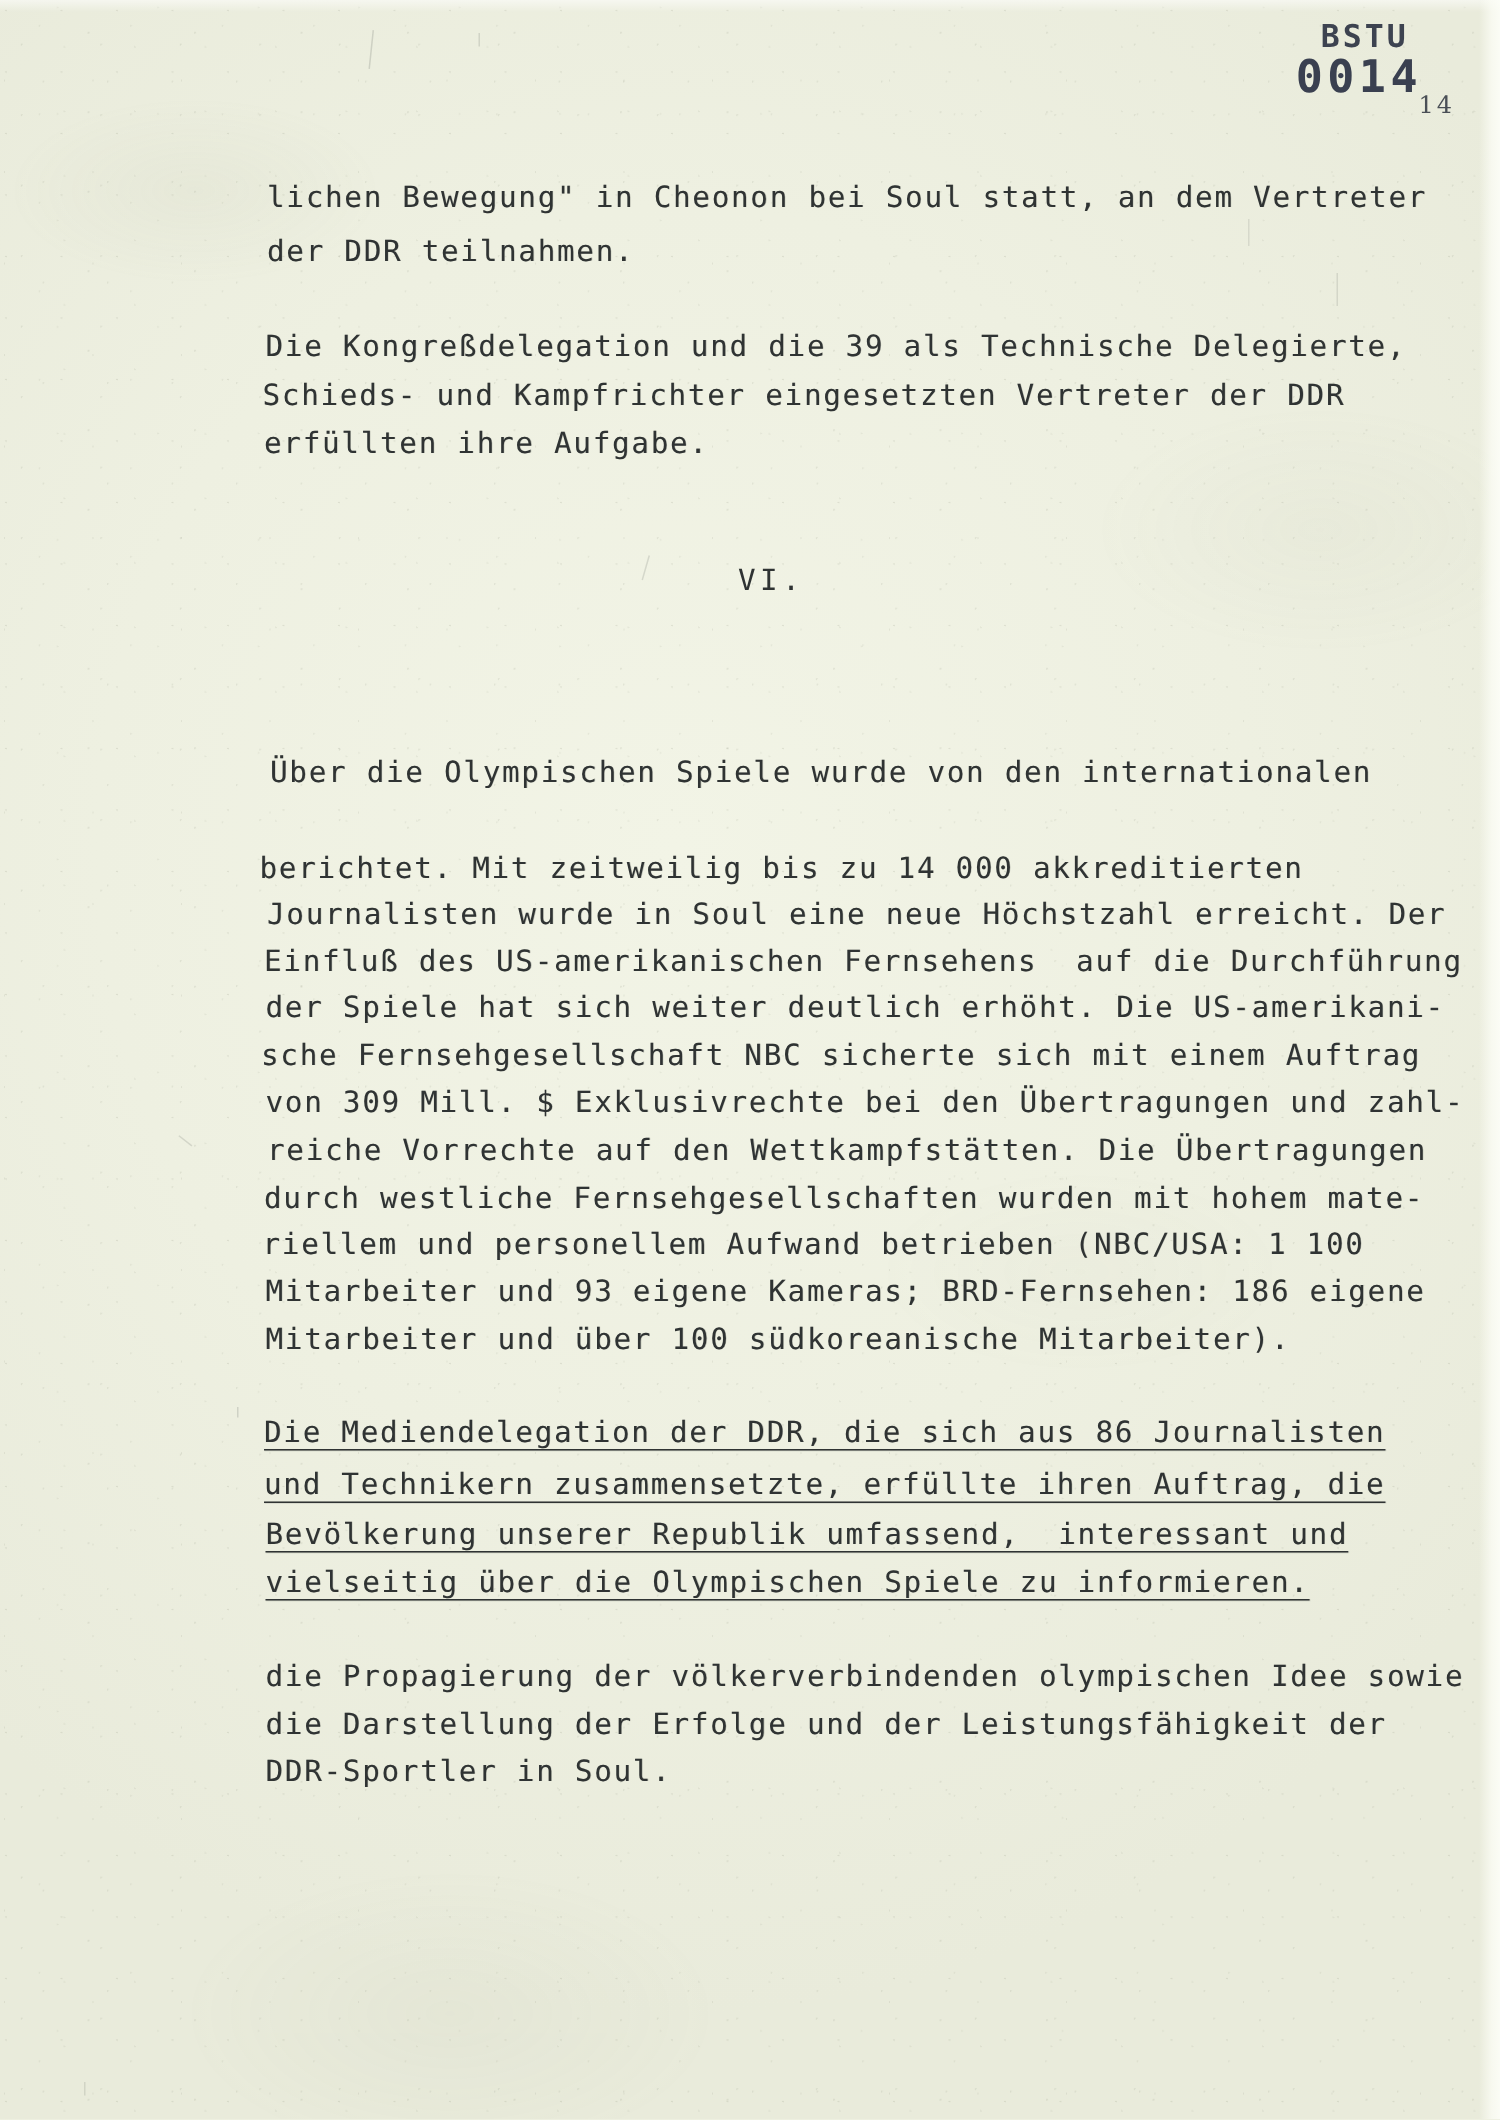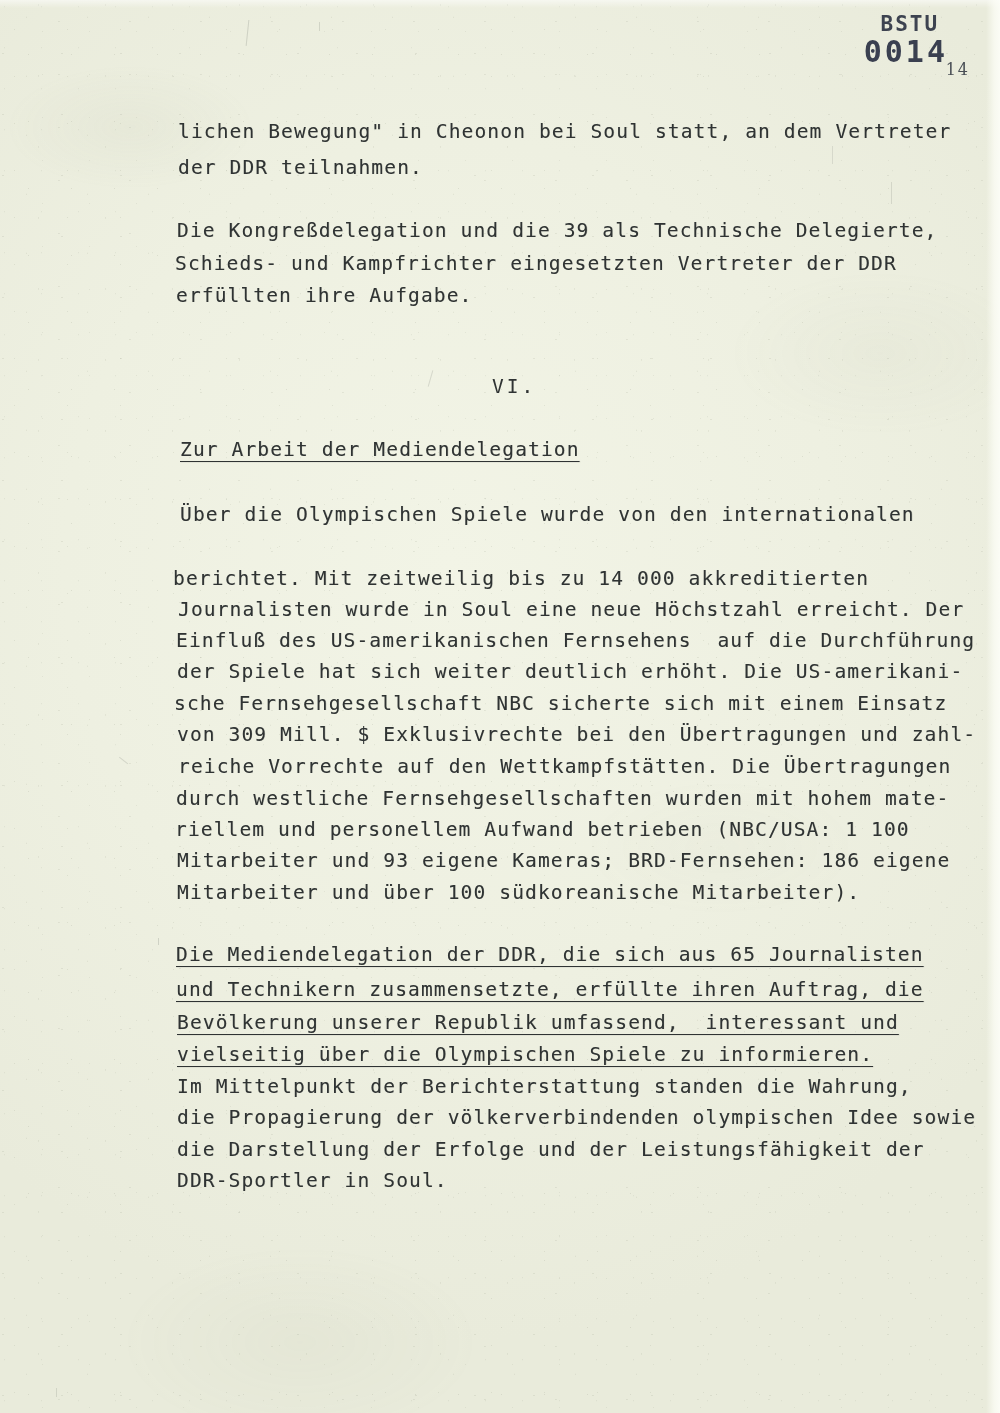--- a/index.html
+++ b/index.html
@@ -170,38 +170,36 @@
 
   <div class="typed" style="left:178px;top:122px;">lichen Bewegung" in Cheonon bei Soul statt, an dem Vertreter</div>
   <div class="typed" style="left:178px;top:158px;">der DDR teilnahmen.</div>
 
   <div class="typed" style="left:177px;top:221px;">Die Kongreßdelegation und die 39 als Technische Delegierte,</div>
   <div class="typed" style="left:175px;top:254px;">Schieds- und Kampfrichter eingesetzten Vertreter der DDR</div>
   <div class="typed" style="left:176px;top:286px;">erfüllten ihre Aufgabe.</div>
 
   <div class="center-roman" style="left:492px;top:375px;">VI.</div>
 
-  <div class="typed u" style="left:180px;top:440px;">Zur Arbeit der Mediendelegation</div>
 
   <div class="typed" style="left:180px;top:505px;">Über die Olympischen Spiele wurde von den internationalen</div>
   <div class="typed" style="left:173px;top:569px;">berichtet. Mit zeitweilig bis zu 14 000 akkreditierten</div>
   <div class="typed" style="left:178px;top:600px;">Journalisten wurde in Soul eine neue Höchstzahl erreicht. Der</div>
   <div class="typed" style="left:176px;top:631px;">Einfluß des US-amerikanischen Fernsehens  auf die Durchführung</div>
   <div class="typed" style="left:177px;top:662px;">der Spiele hat sich weiter deutlich erhöht. Die US-amerikani-</div>
-  <div class="typed" style="left:174px;top:694px;">sche Fernsehgesellschaft NBC sicherte sich mit einem Einsatz</div>
+  <div class="typed" style="left:174px;top:694px;">sche Fernsehgesellschaft NBC sicherte sich mit einem Auftrag</div>
   <div class="typed" style="left:177px;top:725px;">von 309 Mill. $ Exklusivrechte bei den Übertragungen und zahl-</div>
   <div class="typed" style="left:178px;top:757px;">reiche Vorrechte auf den Wettkampfstätten. Die Übertragungen</div>
   <div class="typed" style="left:176px;top:789px;">durch westliche Fernsehgesellschaften wurden mit hohem mate-</div>
   <div class="typed" style="left:175px;top:820px;">riellem und personellem Aufwand betrieben (NBC/USA: 1 100</div>
   <div class="typed" style="left:177px;top:851px;">Mitarbeiter und 93 eigene Kameras; BRD-Fernsehen: 186 eigene</div>
   <div class="typed" style="left:177px;top:883px;">Mitarbeiter und über 100 südkoreanische Mitarbeiter).</div>
 
-  <div class="typed u" style="left:176px;top:945px;">Die Mediendelegation der DDR, die sich aus 65 Journalisten</div>
+  <div class="typed u" style="left:176px;top:945px;">Die Mediendelegation der DDR, die sich aus 86 Journalisten</div>
   <div class="typed u" style="left:176px;top:980px;text-align:right;">und Technikern zusammensetzte, erfüllte ihren Auftrag, die</div>
   <div class="typed u" style="left:177px;top:1013px;">Bevölkerung unserer Republik umfassend,  interessant und</div>
   <div class="typed u" style="left:177px;top:1045px;">vielseitig über die Olympischen Spiele zu informieren.</div>
 
-  <div class="typed" style="left:177px;top:1077px;">Im Mittelpunkt der Berichterstattung standen die Wahrung,</div>
   <div class="typed" style="left:177px;top:1108px;">die Propagierung der völkerverbindenden olympischen Idee sowie</div>
   <div class="typed" style="left:177px;top:1140px;">die Darstellung der Erfolge und der Leistungsfähigkeit der</div>
   <div class="typed" style="left:177px;top:1171px;">DDR-Sportler in Soul.</div>
 
 </div>
 
 </body></html>

